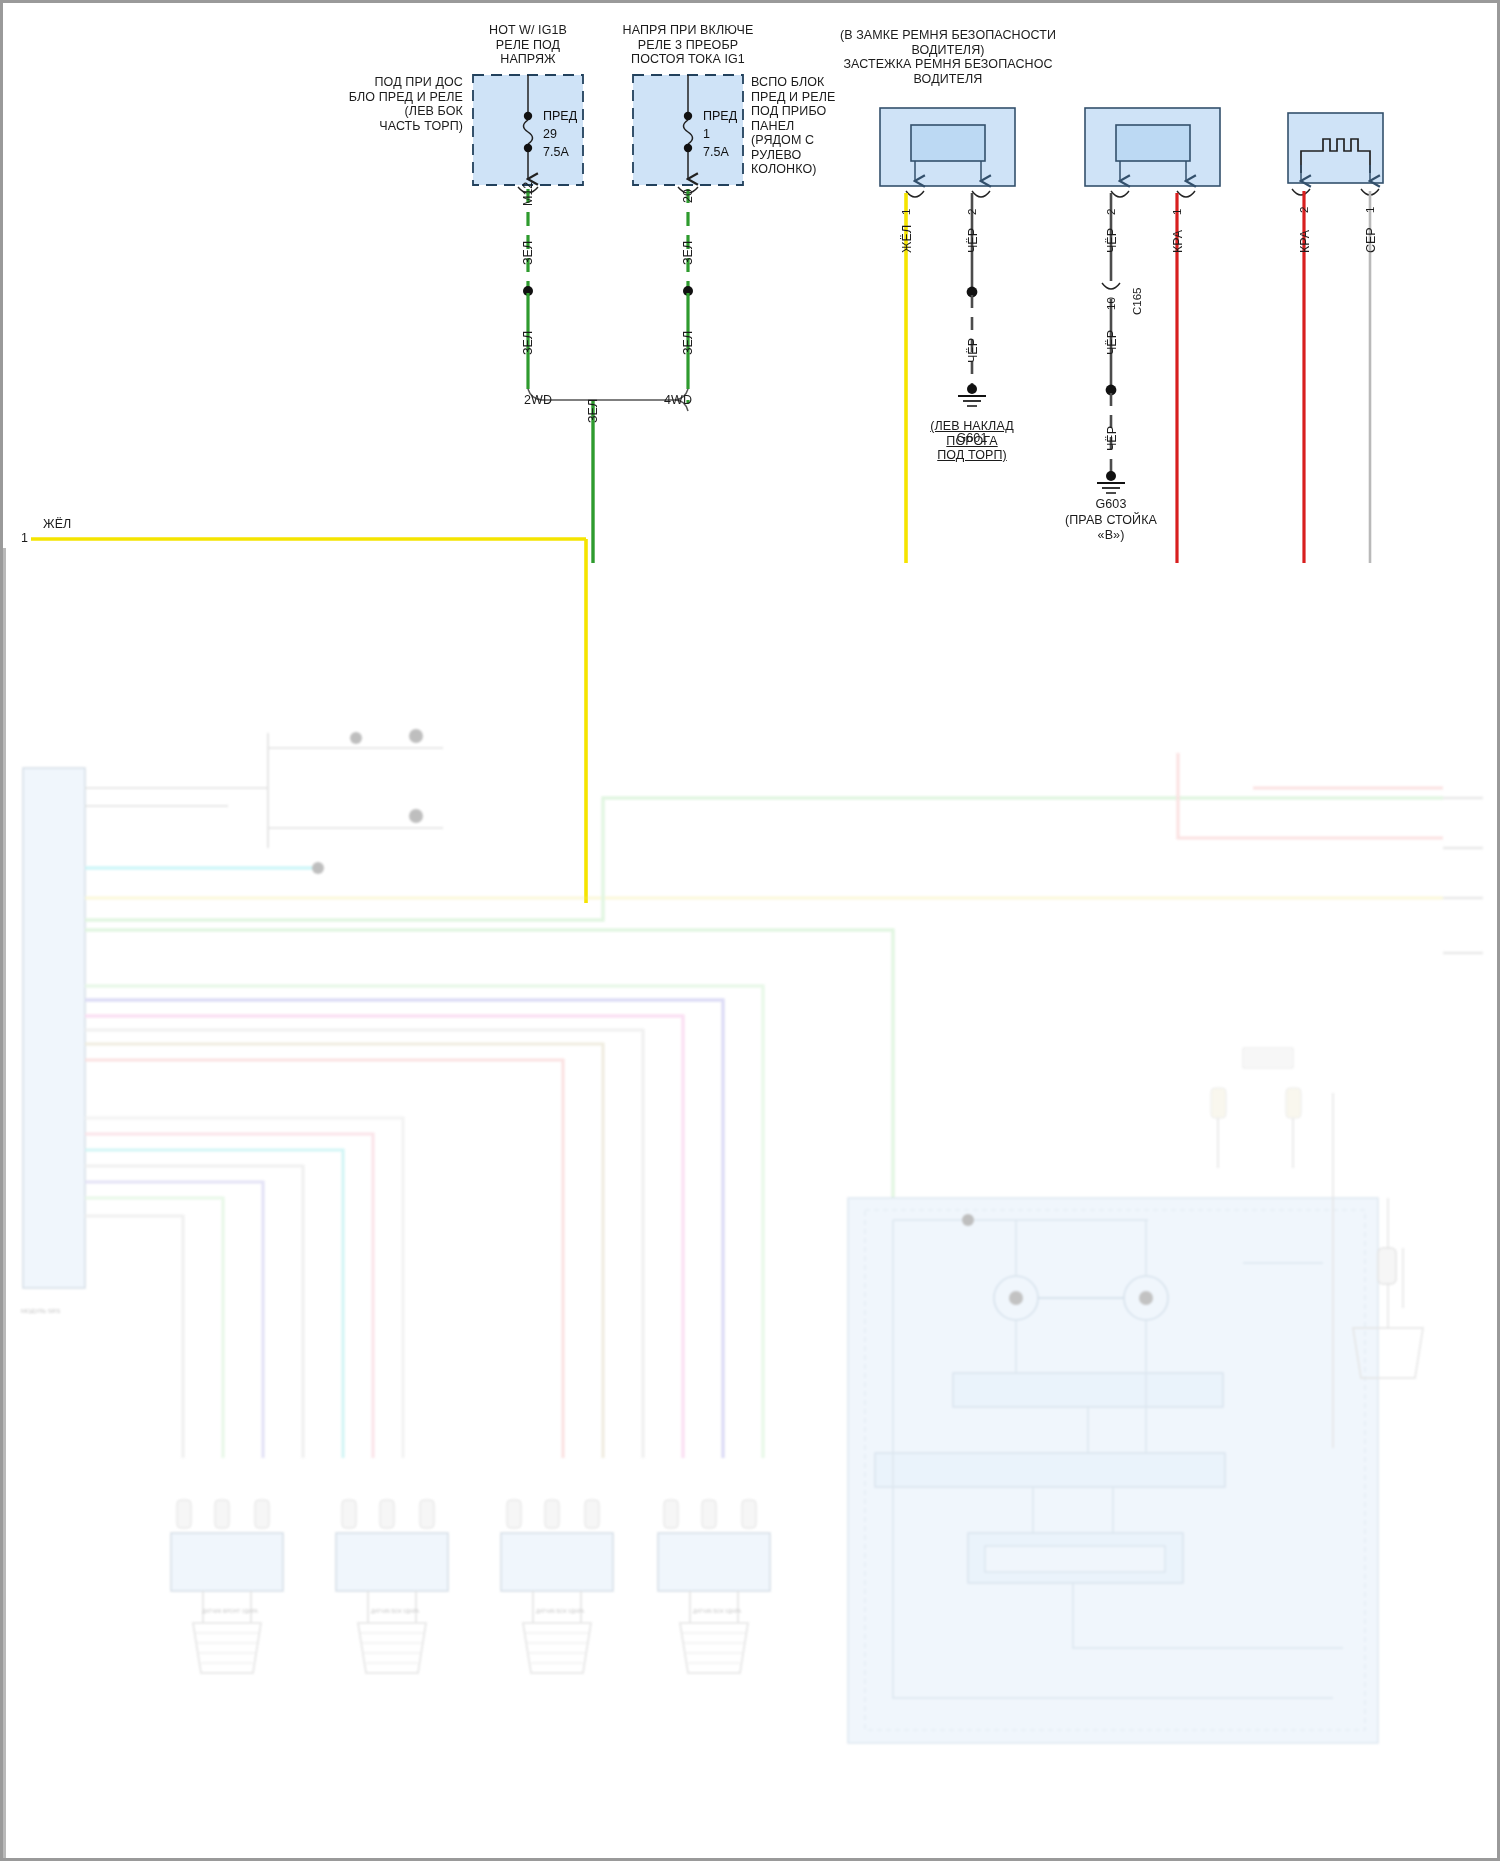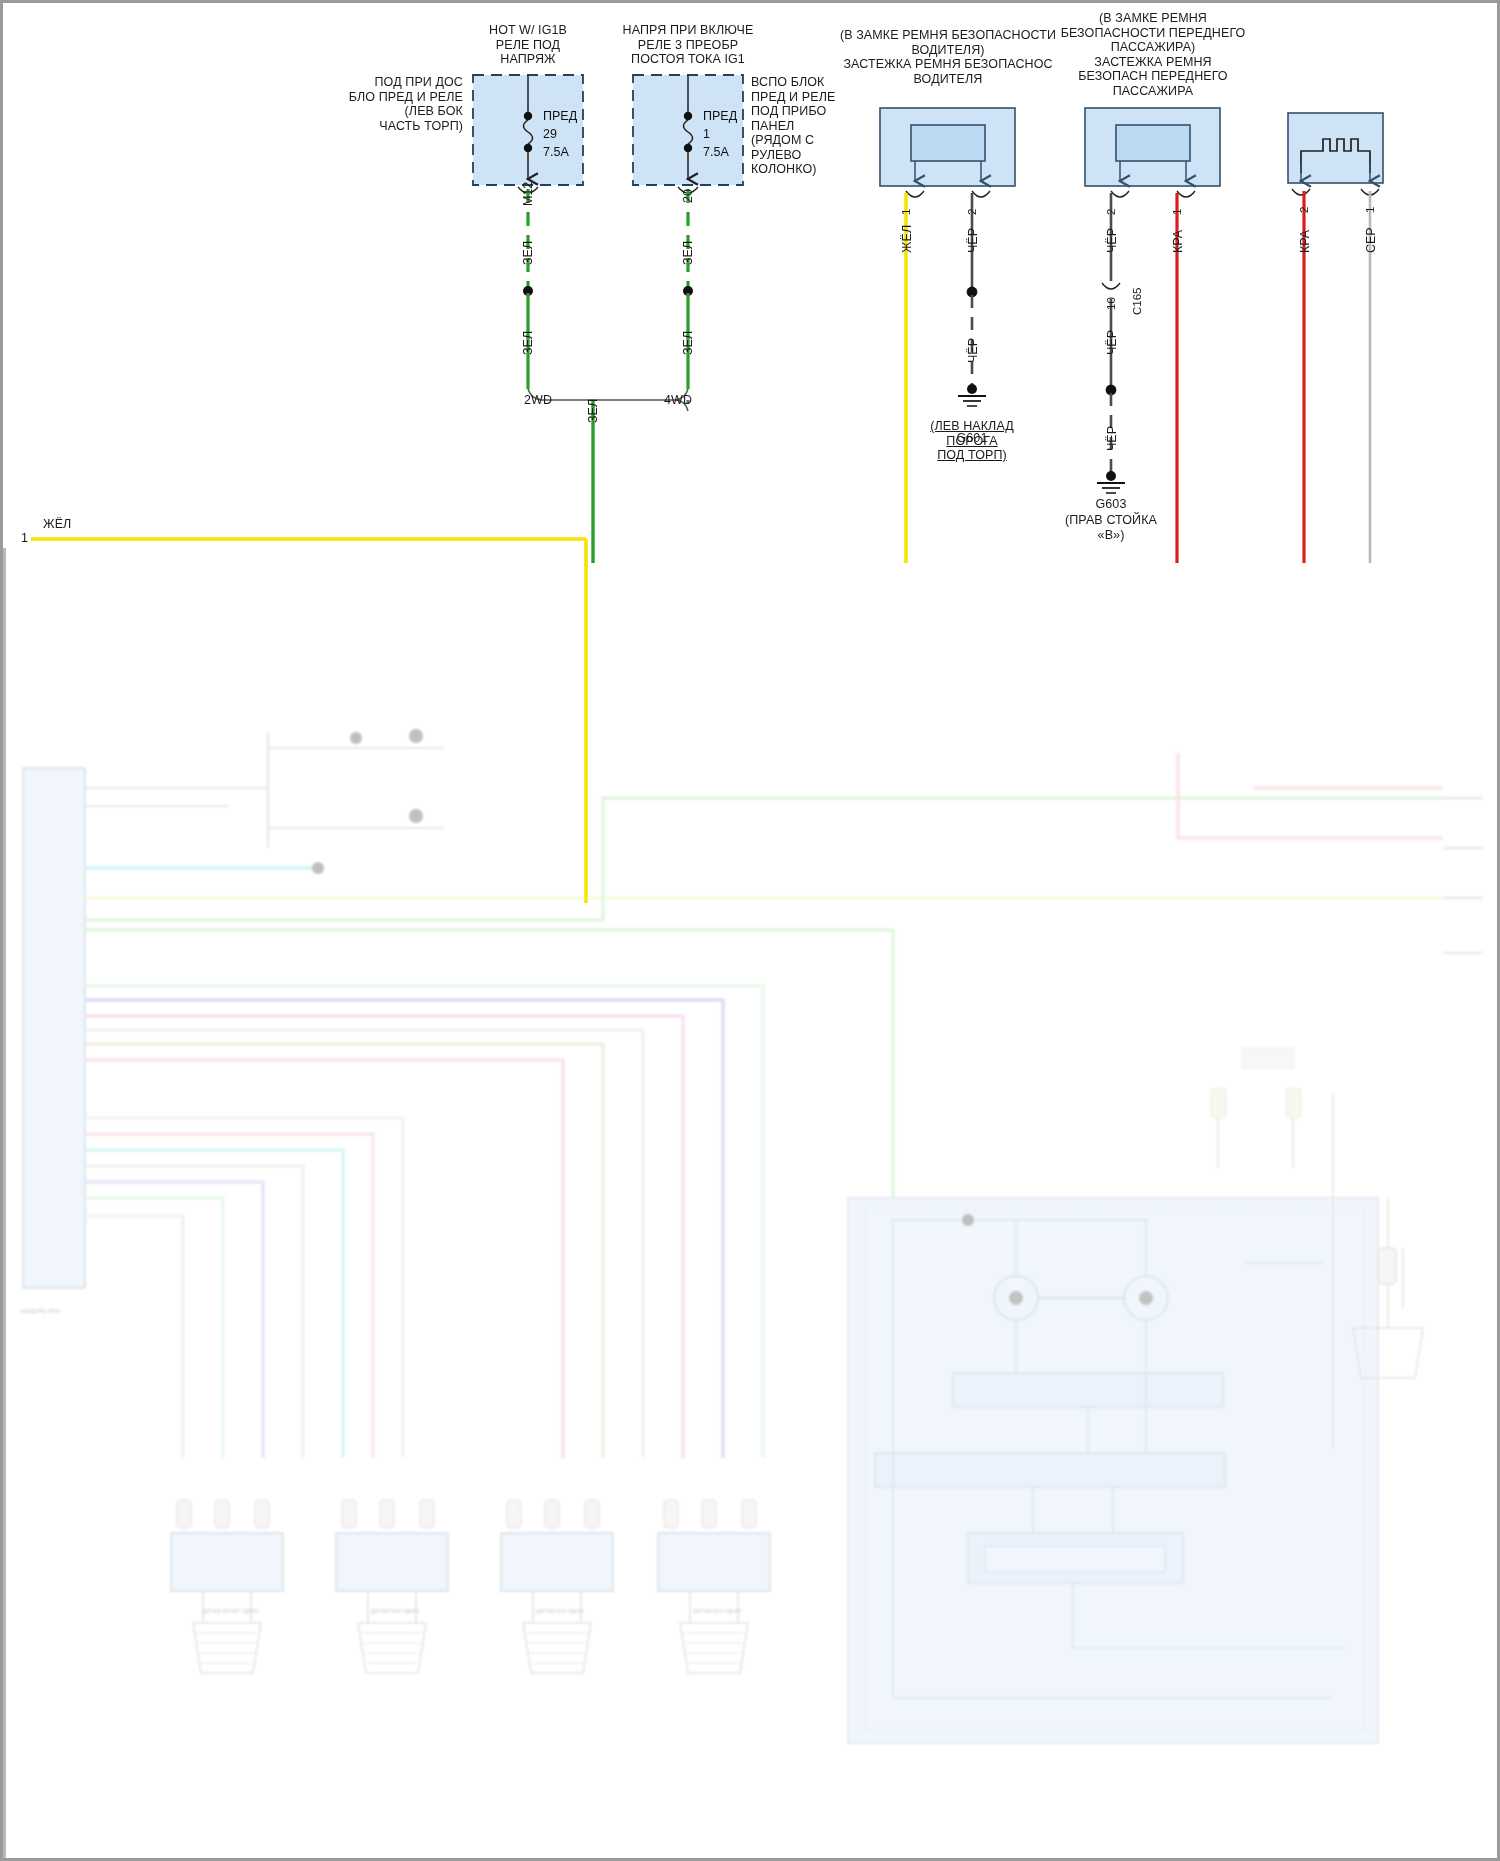--- a/index.html
+++ b/index.html
@@ -219,26 +219,20 @@
   <div class="vlbl sm" style="left:897px;top:212px;">1</div>
   <div class="vlbl sm" style="left:963px;top:212px;">2</div>
   <div class="vlbl" style="left:897px;top:250px;">ЖЁЛ</div>
   <div class="vlbl" style="left:963px;top:250px;">ЧЁР</div>
   <div class="vlbl" style="left:963px;top:360px;">ЧЁР</div>
   <div class="lbl ctr" style="left:909px;top:428px;width:120px;">G601</div>
   <div class="lbl ctr" style="left:899px;top:416px;width:140px;text-decoration:underline;">(ЛЕВ НАКЛАД
 ПОРОГА
 ПОД ТОРП)</div>
 
-  <div class="lbl ctr" style="left:1040px;top:8px;width:220px;">(В ЗАМКЕ РЕМНЯ
-БЕЗОПАСНОСТИ ПЕРЕДНЕГО
-ПАССАЖИРА)
-ЗАСТЕЖКА РЕМНЯ
-БЕЗОПАСН ПЕРЕДНЕГО
-ПАССАЖИРА</div>
   <div class="vlbl sm" style="left:1102px;top:212px;">2</div>
   <div class="vlbl sm" style="left:1168px;top:212px;">1</div>
   <div class="vlbl" style="left:1102px;top:250px;">ЧЁР</div>
   <div class="vlbl" style="left:1168px;top:250px;">КРА</div>
   <div class="vlbl sm" style="left:1102px;top:307px;">10</div>
   <div class="vlbl sm" style="left:1128px;top:312px;">C165</div>
   <div class="vlbl" style="left:1102px;top:352px;">ЧЁР</div>
   <div class="vlbl" style="left:1102px;top:448px;">ЧЁР</div>
   <div class="lbl ctr" style="left:1048px;top:494px;width:120px;">G603</div>
   <div class="lbl ctr" style="left:1038px;top:510px;width:140px;">(ПРАВ СТОЙКА

